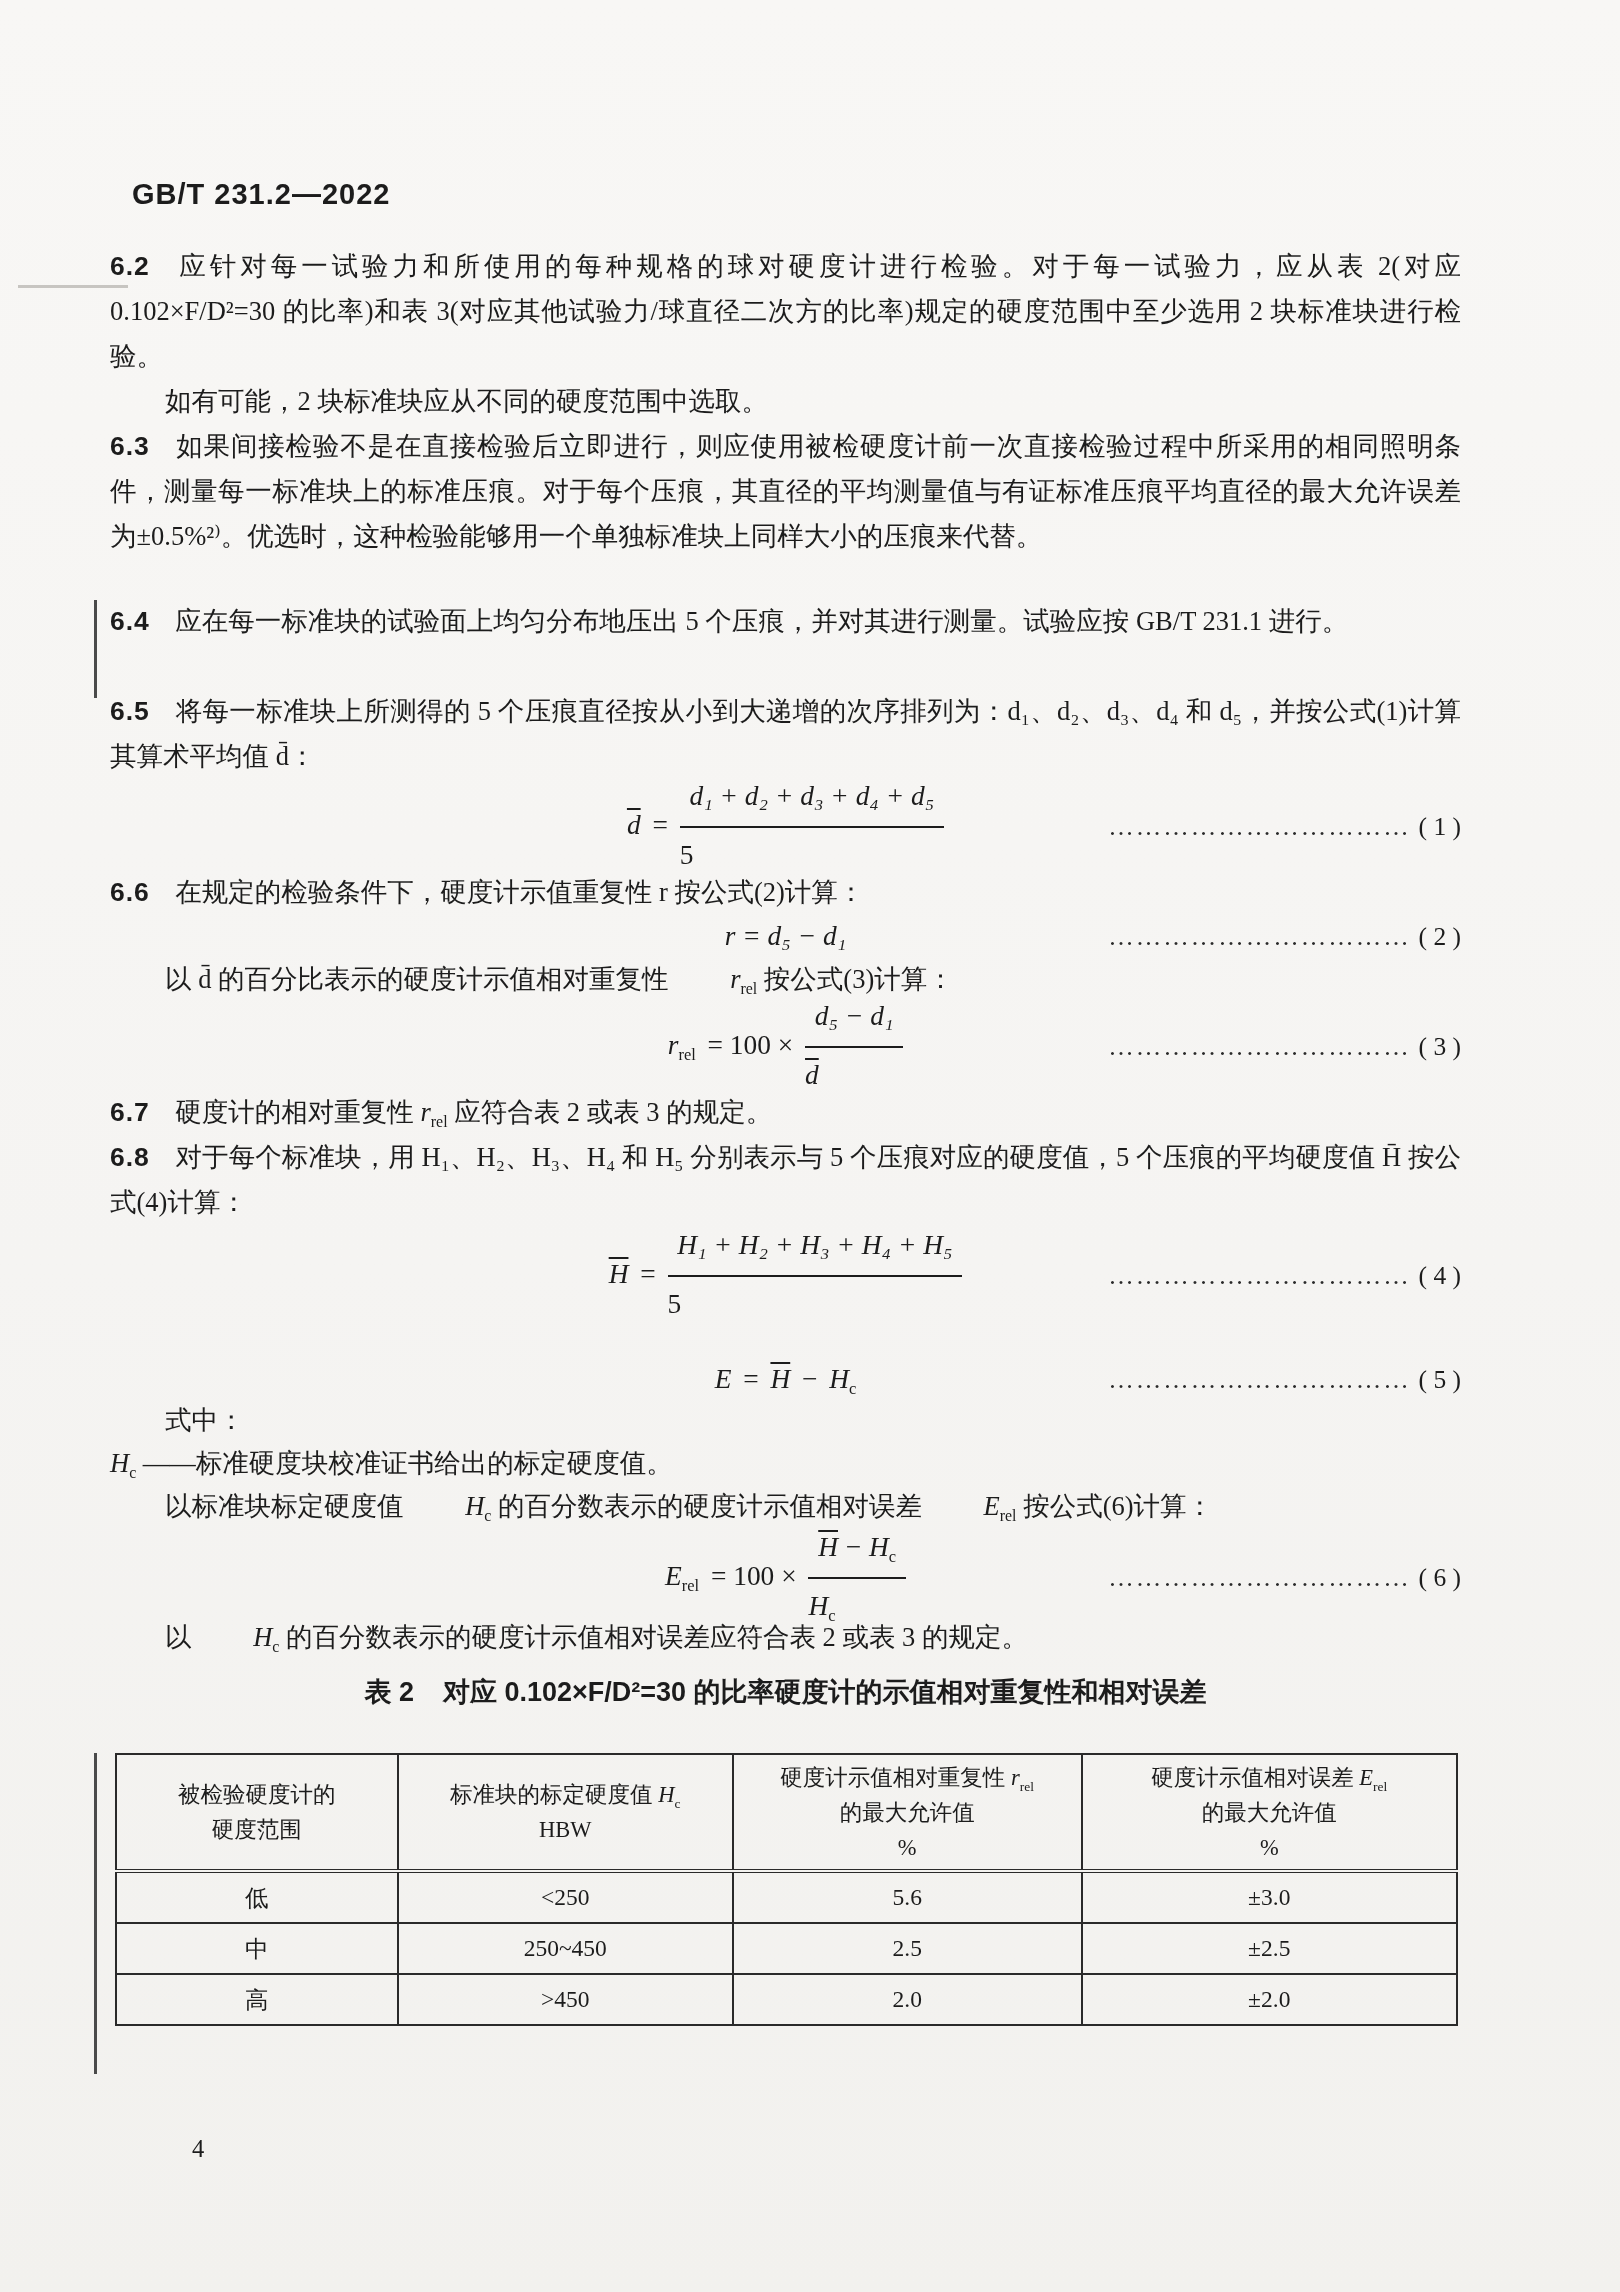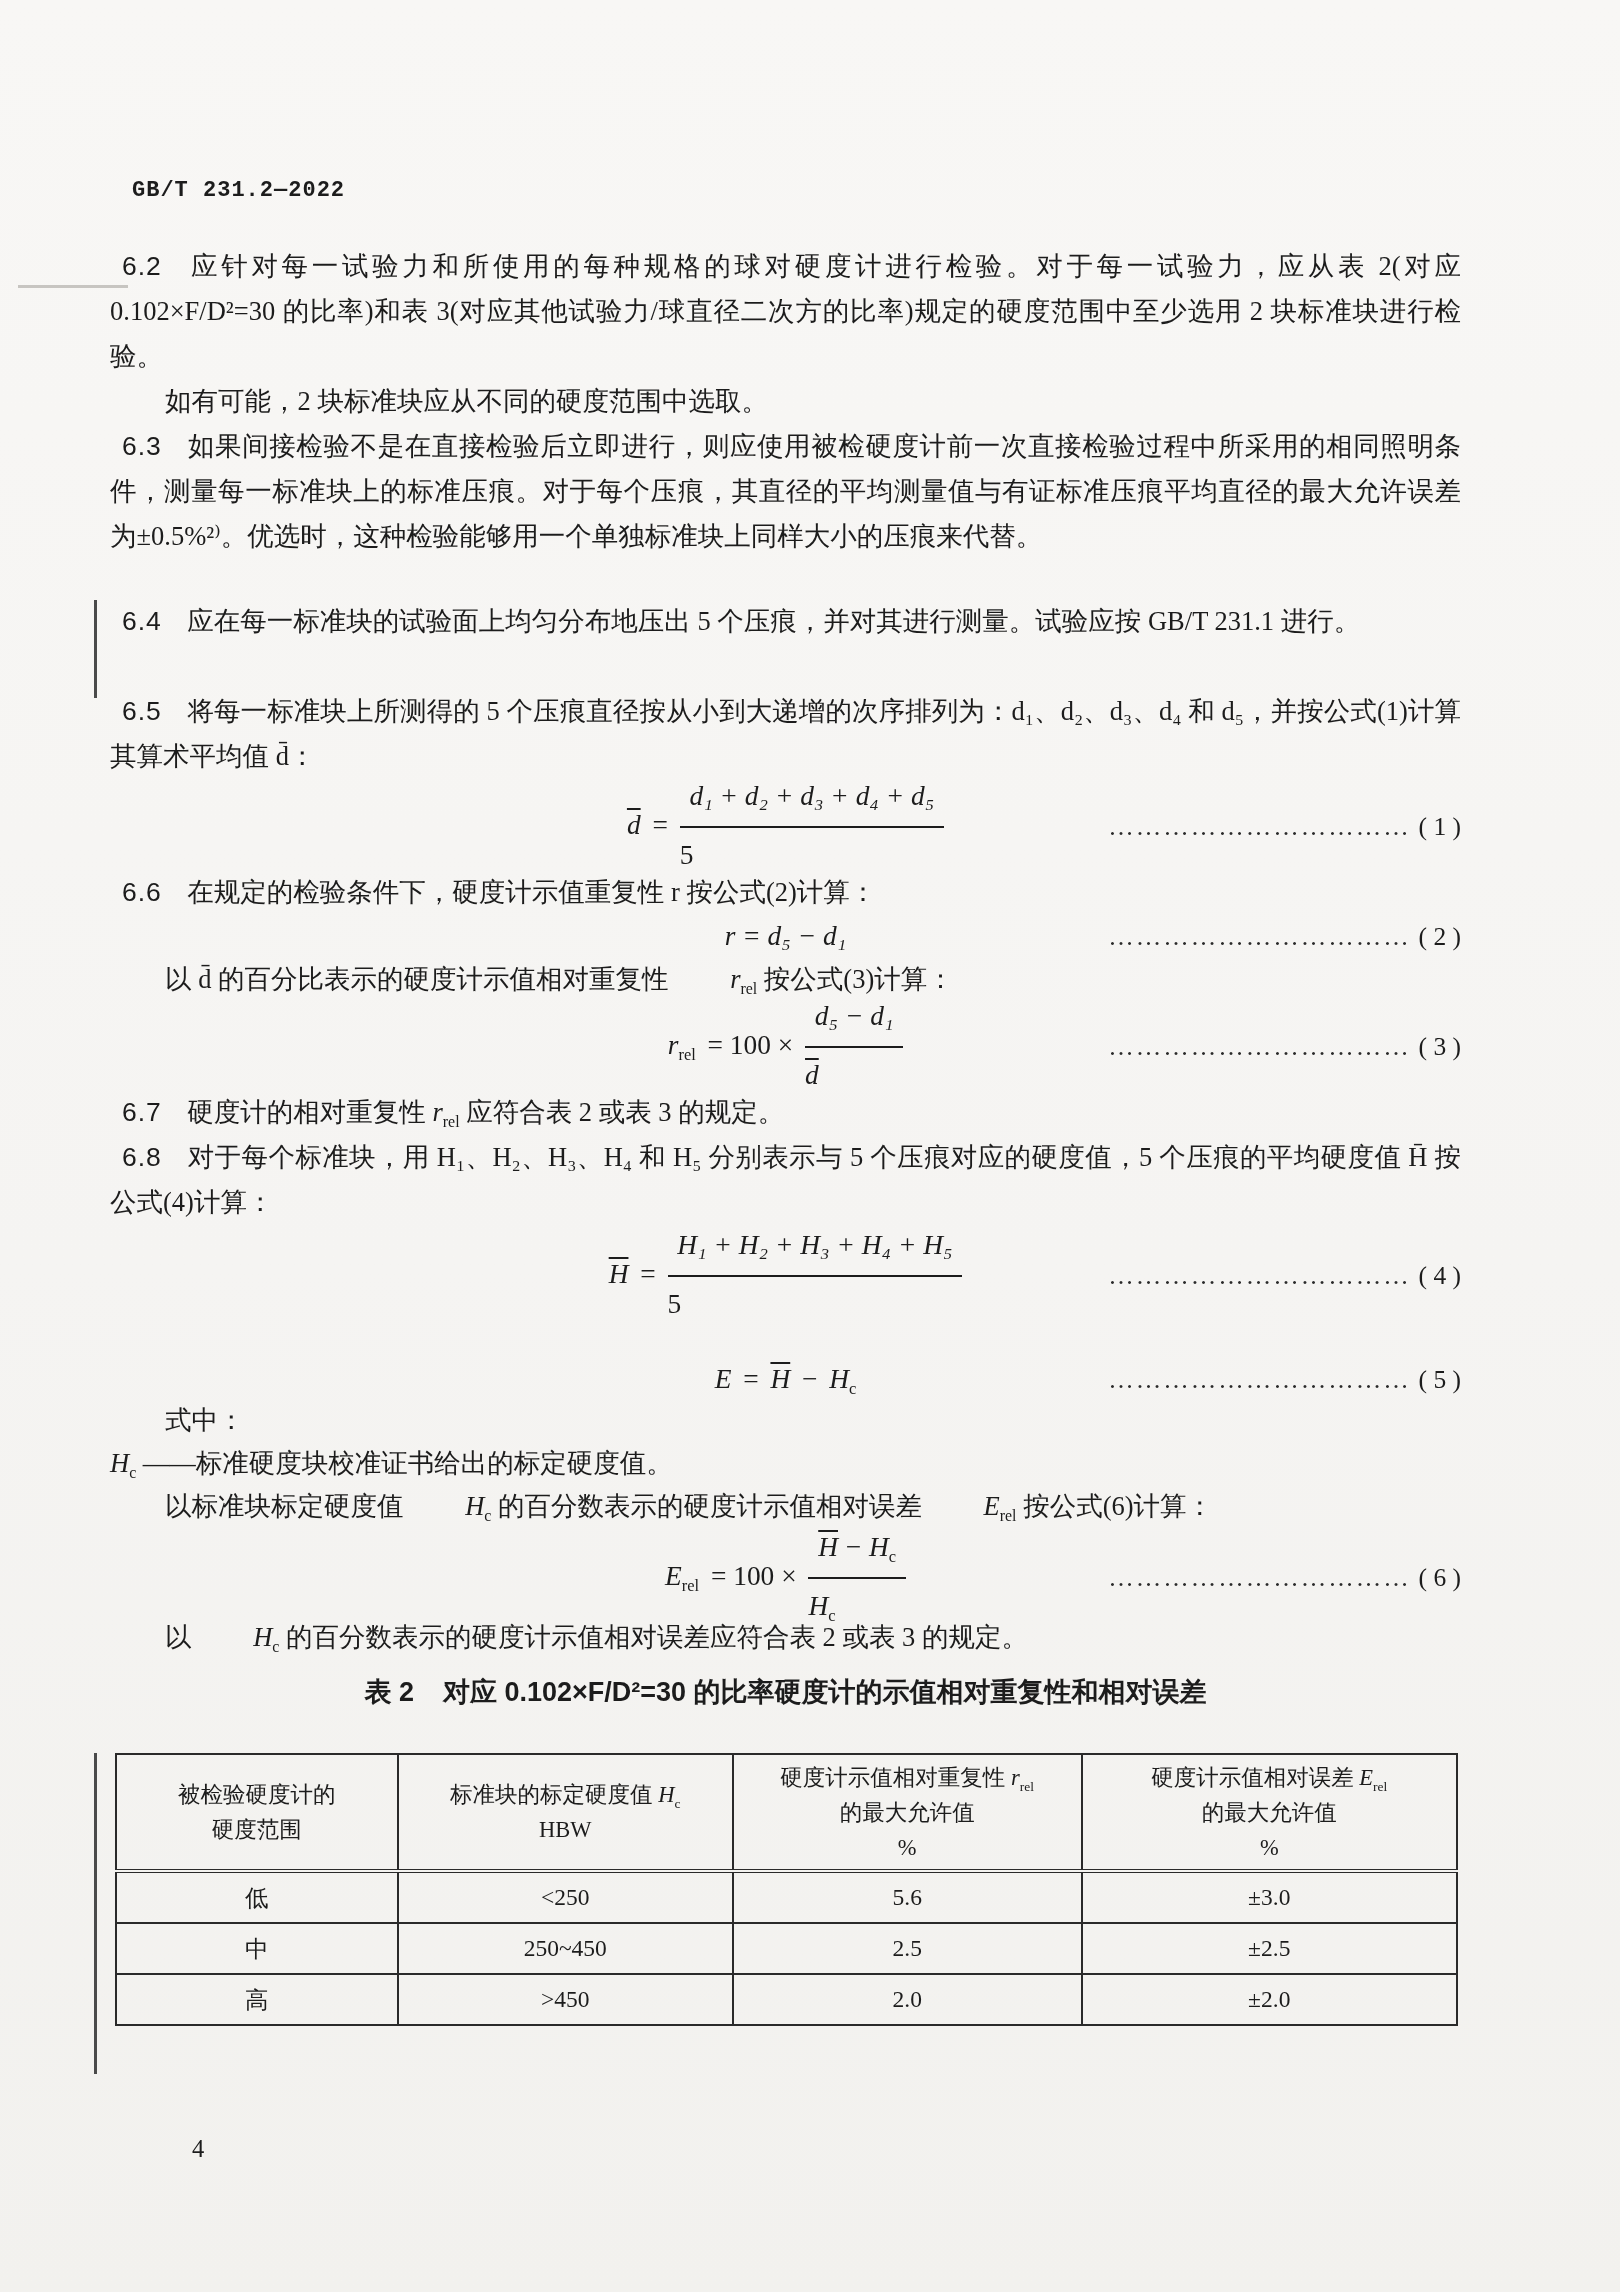--- a/index.html
+++ b/index.html
@@ -6,26 +6,26 @@
   .sheet{
     position:relative;width:1620px;height:2293px;margin:0 auto;
     background:linear-gradient(180deg,#f8f7f5 0%,#f5f4f2 55%,#f2f1ee 100%);
     font-family:"Liberation Serif","DejaVu Serif",serif;
     color:#1c1c1c;overflow:hidden;
   }
   .abs{position:absolute;left:110px;width:1351px;margin:0;}
   .para{font-size:26.5px;line-height:45px;text-align:justify;}
   .single{text-align:left;}
   .indent{text-indent:55px;}
-  .snum{font-family:"Liberation Sans","DejaVu Sans",sans-serif;font-weight:400;margin-right:25.5px;letter-spacing:1px;margin-left:12px;}
+  .snum{font-family:"Liberation Sans","DejaVu Sans",sans-serif;font-weight:700;margin-right:25.5px;letter-spacing:1px;}
   .v{font-style:italic;}
   .ovl{text-decoration:overline;}
   sub{font-size:0.60em;line-height:1;}
-  .hdr{position:absolute;top:178px;left:132px;font-family:Liberation Mono, monospace;
-       font-weight:700;font-size:22px;letter-spacing:1px;text-align:right;}
+  .hdr{position:absolute;top:178px;left:132px;font-family:Liberation Sans, sans-serif;
+       font-weight:700;font-size:29px;letter-spacing:1px;text-align:right;}
   
   .eq{position:absolute;left:110px;width:1351px;text-align:center;font-size:27.4px;line-height:45px;}
   .eq-body{display:inline-flex;align-items:center;gap:11.8px;vertical-align:middle;}
   .vgrp{display:inline-block;white-space:nowrap;}
   .frac{display:inline-flex;flex-direction:column;align-items:flex-start;}
   .fn{display:inline-block;border-bottom:2.9px solid #1c1c1c;padding:0 9.8px 6.9px;white-space:nowrap;}
   .fd{display:inline-block;padding-top:4.9px;}
   .mm{margin:0 7.8px;}
   .eq-tail{position:absolute;right:0;top:50%;transform:translateY(-50%);
            display:flex;align-items:center;gap:7.8px;font-size:25.5px;white-space:nowrap;}

